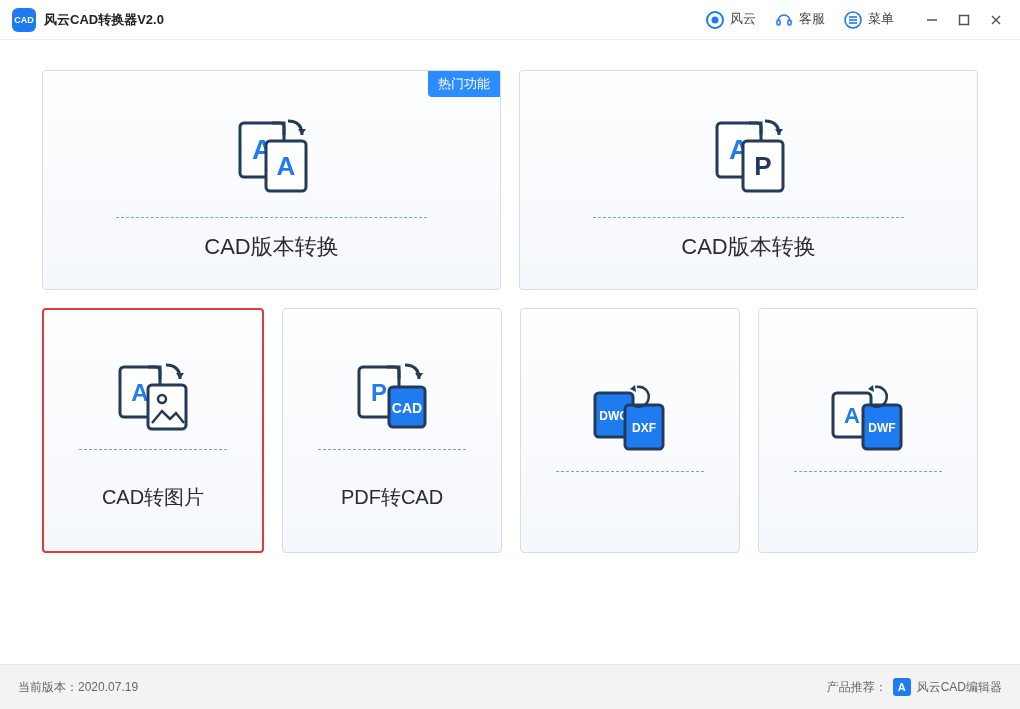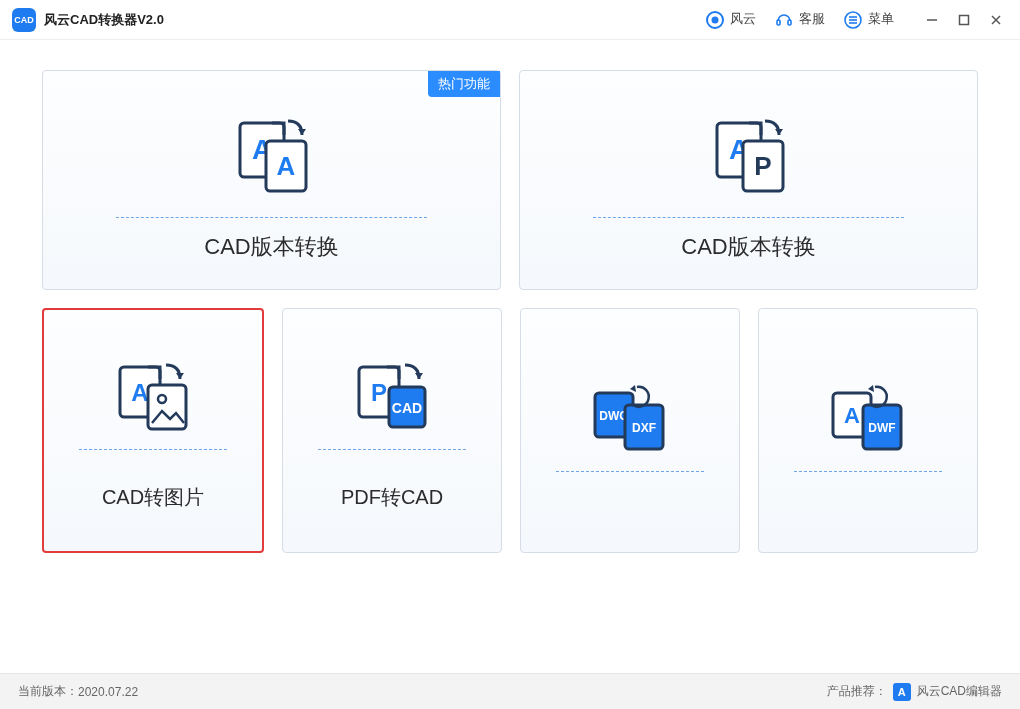--- a/index.html
+++ b/index.html
@@ -25,21 +25,21 @@
 .badge { position: absolute; top: 0; right: 0; background: #2b8cff; color: #fff; font-size: 13px; padding: 4px 10px; border-bottom-left-radius: 4px; }
 
 .card .icon-wrap { height: 110px; display: flex; align-items: center; justify-content: center; }
 .card .divider { width: 68%; border-top: 1px dashed #6ea6e8; margin: 8px 0 14px; }
 .card .card-title { font-size: 22px; color: #2b2b2b; font-weight: 400; text-align: center; }
 .card .card-desc { font-size: 13px; color: #777; margin-top: 16px; }
 .row2 .card .card-title { font-size: 20px; margin-top: 18px; }
 .row2 .card .icon-wrap { height: 92px; }
 .row2 .card .divider { margin: 6px 0 16px; }
 
-.footer { position: absolute; bottom: 0; left: 0; right: 0; height: 36px; background: #f3f3f3; border-top: 1px solid #e5e5e5; display: flex; align-items: center; padding: 0 18px; font-size: 12px; color: #666; }
+.footer { position: absolute; bottom: 0; left: 0; right: 0; height: 45px; background: #f3f3f3; border-top: 1px solid #e5e5e5; display: flex; align-items: center; padding: 0 18px; font-size: 12px; color: #666; }
 .footer .ft-spacer { flex: 1; }
 .footer .rec-logo { width: 18px; height: 18px; background: #1e7cf0; border-radius: 3px; color: #fff; font-size: 11px; font-weight: 700; display: flex; align-items: center; justify-content: center; margin: 0 6px; }
 
 
 svg { display: block; }
 </style>
 </head>
 <body>
 
 <div class="titlebar">
@@ -195,18 +195,18 @@
           <path d="M50 6 l-5 4 l6 3 z" fill="#233a5b"></path>
         </svg>
       </div>
       <div class="divider"></div>
     </div>
   </div>
 </div>
 
 <div class="footer">
   <span>当前版本：</span>
-  <span>2020.07.22</span>
+  <span>2020.07.19</span>
   <div class="ft-spacer"></div>
   <span>产品推荐：</span>
   <div class="rec-logo">A</div>
   <span style="cursor:pointer;">风云CAD编辑器</span>
 </div>
 
 </body></html>

